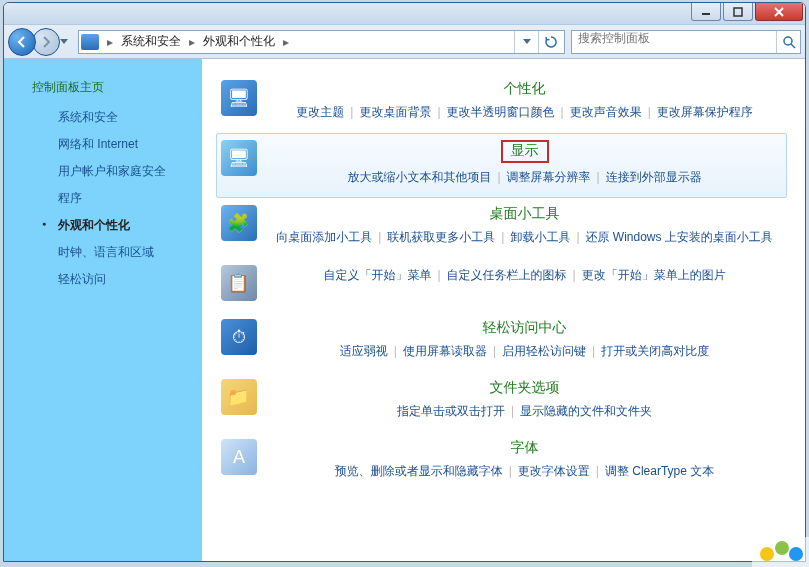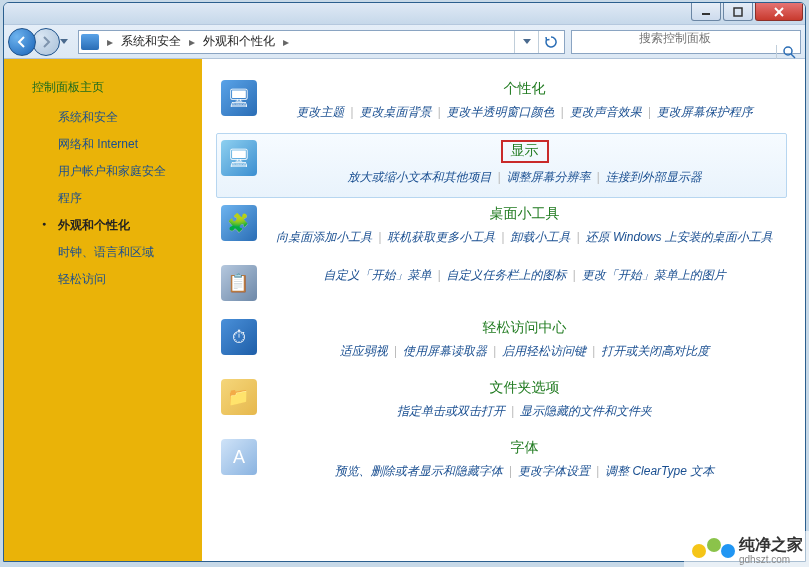--- a/index.html
+++ b/index.html
@@ -81,30 +81,30 @@
     background: linear-gradient(#5aa3e8,#2a6db5);
     border-radius: 2px;
     margin-right: 4px;
   }
   .crumb { padding: 2px 4px; color:#222; }
   .crumb-sep { width:14px; color:#666; text-align:center; }
   .addr-refresh { width: 24px; height: 22px; border-left: 1px solid #c0ceda; display:flex;align-items:center;justify-content:center;}
   .searchbar {
     width: 230px; height: 24px;
     background:#fff; border:1px solid #8aa4c2;
-    display:flex; align-items:flex-end;flex-direction:column;
+    display:flex; align-items:flex-start;
   }
   .searchbar input { flex:1; border:none; outline:none; padding:0 6px; font-size:12px; color:#888; background:transparent;}
   .searchbar .sicon { width: 24px; height: 22px; border-left:1px solid #c0ceda; display:flex;align-items:center;justify-content:center; color:#2a6db5;}
   
   .body { display:flex; height: calc(100% - 56px); background:#fff; }
   .sidebar {
     width: 198px;
     padding: 20px 0 0 0;
-    background:#eab308;
+    background:#7dd3fc;
   }
   .sidebar .home {
     color: #1e6b1e;
     padding: 0 0 8px 28px;
     font-size: 12px;
   }
   .sidebar ul { list-style:none;margin-left:14px; }
   .sidebar li {
     padding: 5px 0 5px 40px;
     color: #1a4f91;
@@ -146,21 +146,21 @@
     border-radius:4px;
   }
   .cat-body { flex:1;text-align:center; }
   .cat-title {
     color: #1f7a1f;
     font-size: 14px;
     margin-bottom: 4px;
     display:inline-block;
   }
   .cat-title.redbox { border: 2px solid #c92a2a; padding: 0 8px 1px 8px; }
-  .sublinks { line-height: 20px; font-style: italic; }
+  .sublinks { line-height: 20px; }
   .sublinks a { color: #1a4f91; text-decoration:none; }
   .sublinks .sep { color:#bbb; margin: 0 6px; }
   .watermark {
     position: absolute;
     right: -2px; bottom: -2px;
     display:flex; align-items:center; gap:4px;
     font-size: 16px; font-weight:bold; color:#333;
     background: rgba(255,255,255,0.6);
     padding: 4px 8px;
   }
@@ -284,17 +284,13 @@
       </div>
   </div>
 </div>
 
 <div class="watermark">
   <span class="dots">
     <span style="background:#f5c518"></span>
     <span style="background:#8bc34a;margin-left:-4px;vertical-align:6px"></span>
     <span style="background:#2196f3;margin-left:-4px"></span>
   </span>
-  <span>
-    <span>纯净之家</span>
-    <span class="url">gdhszt.com</span>
-  </span>
 </div>
 
 </body></html>

